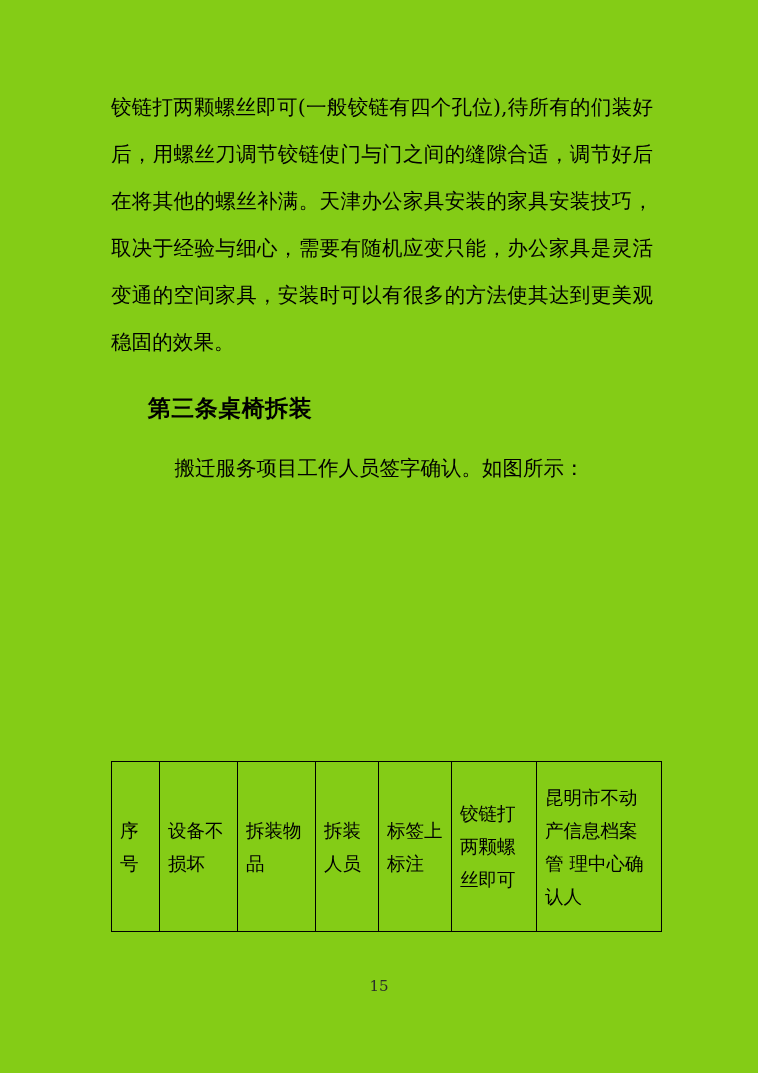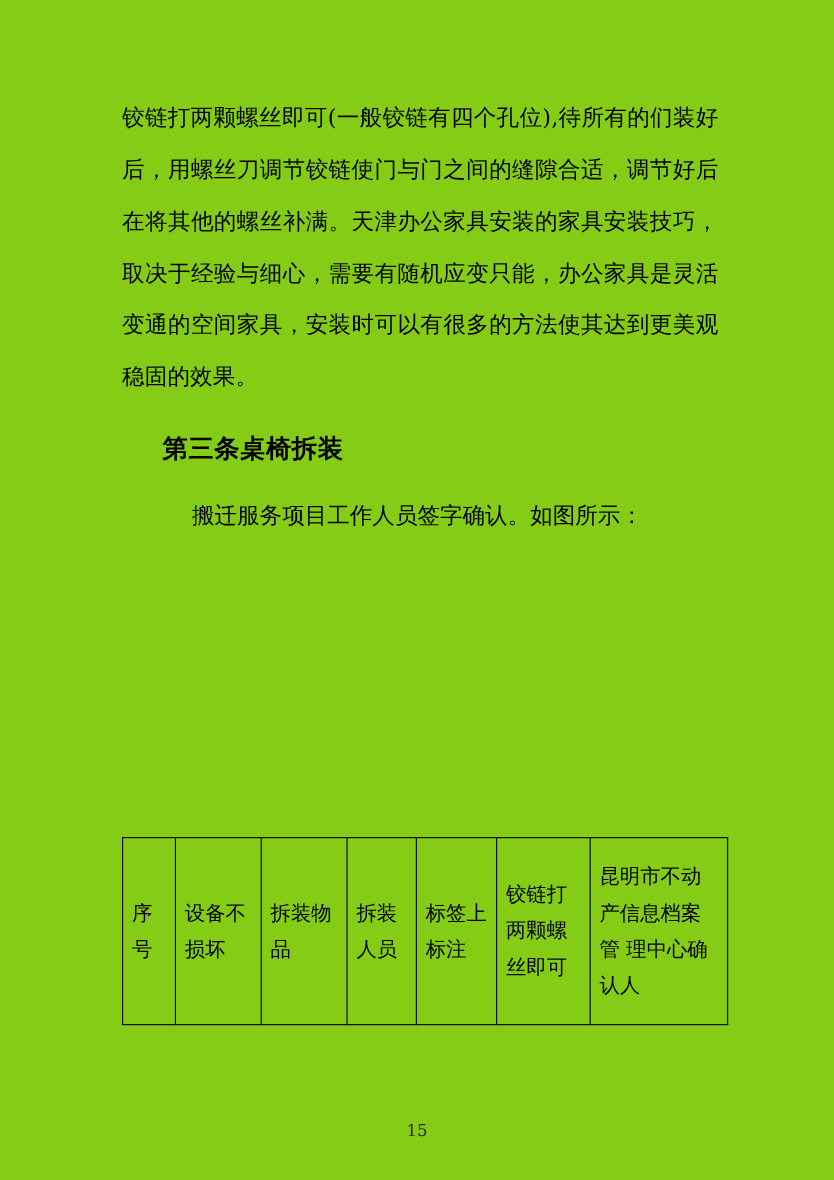--- a/index.html
+++ b/index.html
@@ -79,21 +79,21 @@
   td.c1 { width: 78px; }
   td.c2 { width: 78px; }
   td.c3 { width: 63px; }
   td.c4 { width: 73px; }
   td.c5 { width: 85px; }
   td.c6 { width: 125px; }
 
   .page-number {
     position: absolute;
     left: 0;
-    top: 1019px;
+    top: 977px;
     width: 758px;
     text-align: center;
     font-size: 15px;
     font-family: "DejaVu Serif", "Liberation Serif", serif;
     color: #2b2b2b;
   }
 </style>
 </head>
 <body>
 

